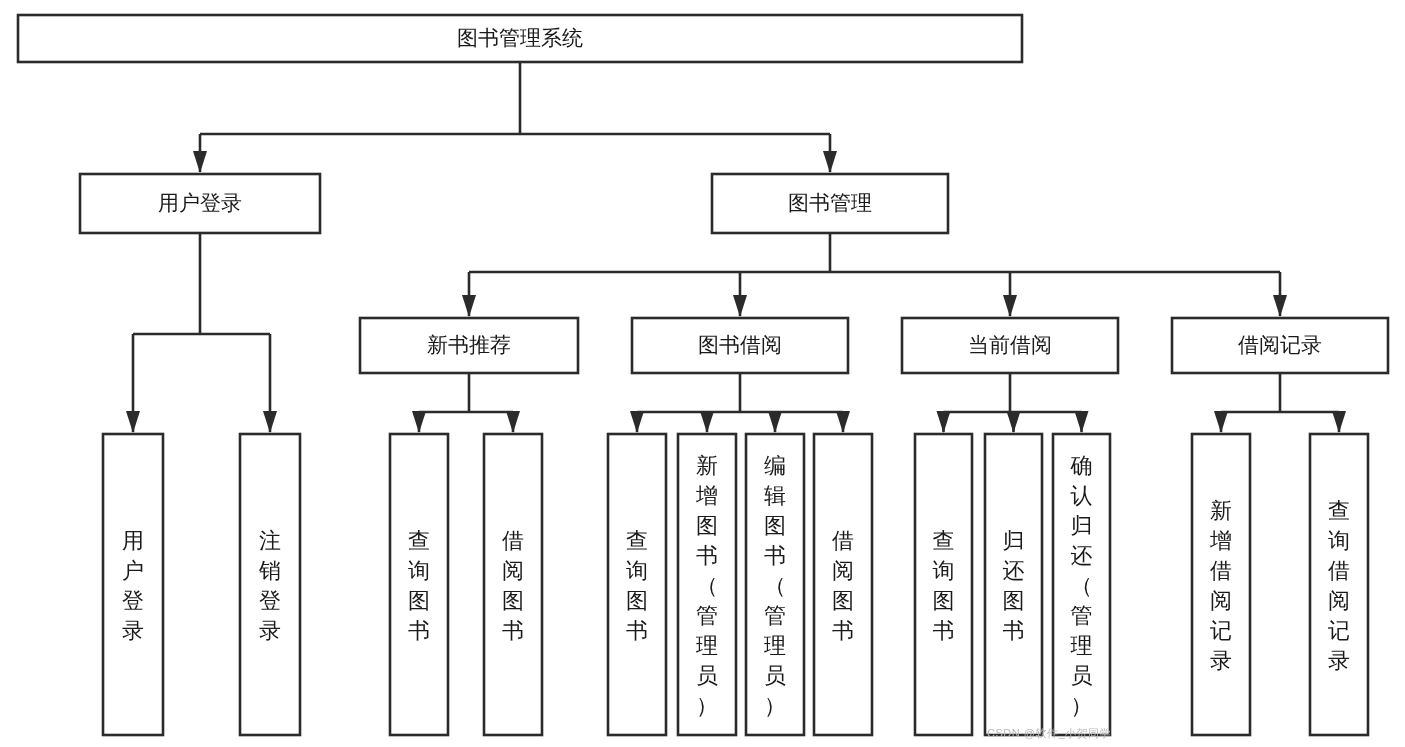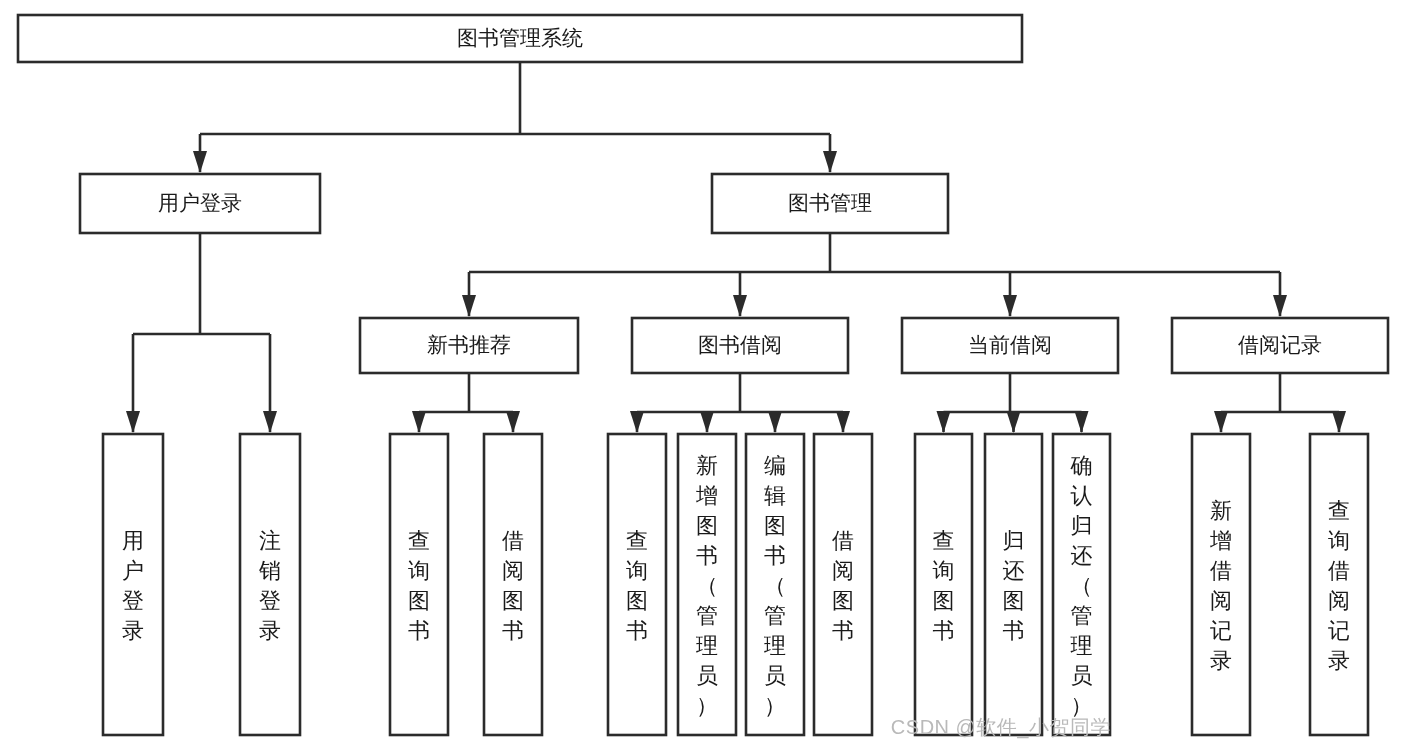--- a/index.html
+++ b/index.html
@@ -54,21 +54,21 @@
     fill: #1a1a1a;
     font-family: "Liberation Sans", "DejaVu Sans", sans-serif;
     font-size: 22px;
     text-anchor: middle;
   }
   .watermark {
     position: absolute;
     right: 10px;
     bottom: 6px;
     font-family: "Liberation Sans", "DejaVu Sans", sans-serif;
-    font-size: 20px;
+    font-size: 11px;
     color: #b9b9b9;
     white-space: nowrap;
     letter-spacing: 0.5px;
     pointer-events: none;
     margin-top: 39px;
   }
 </style>
 </head>
 <body>
 

